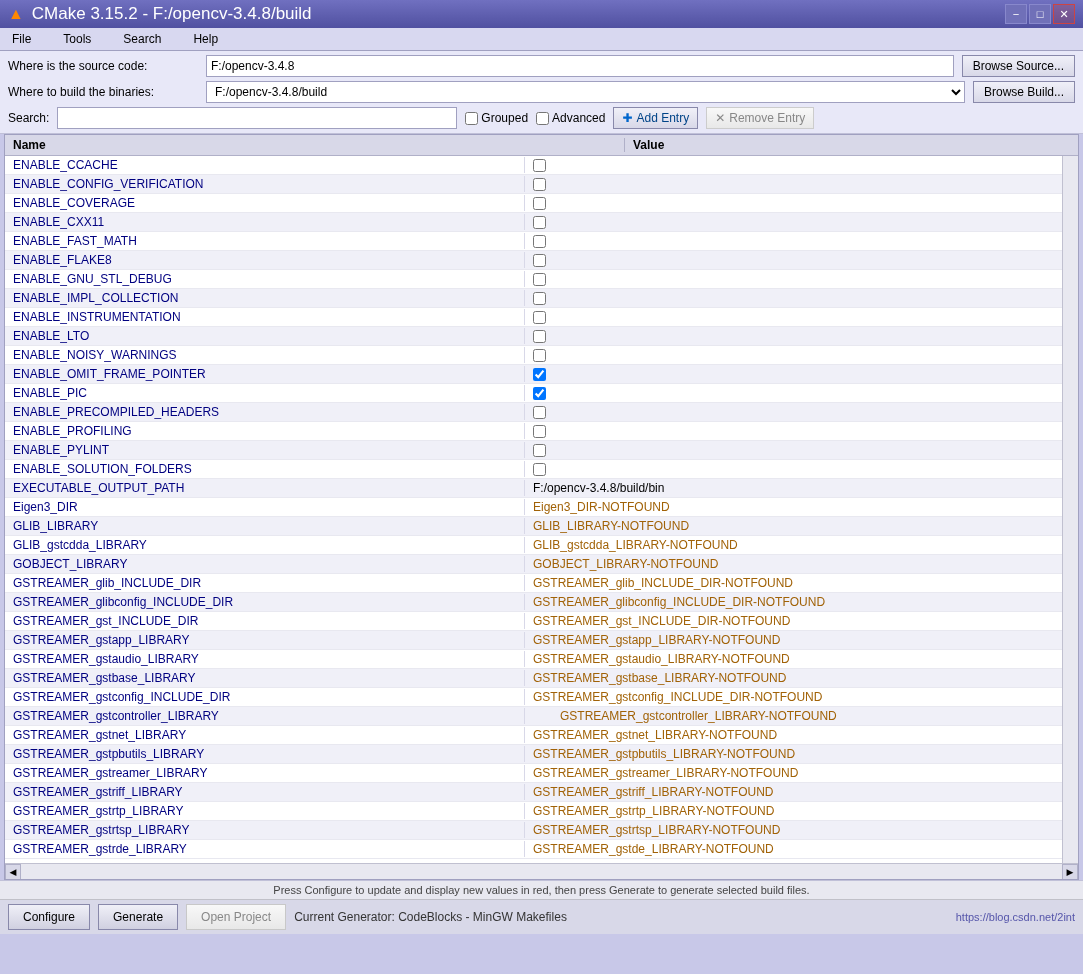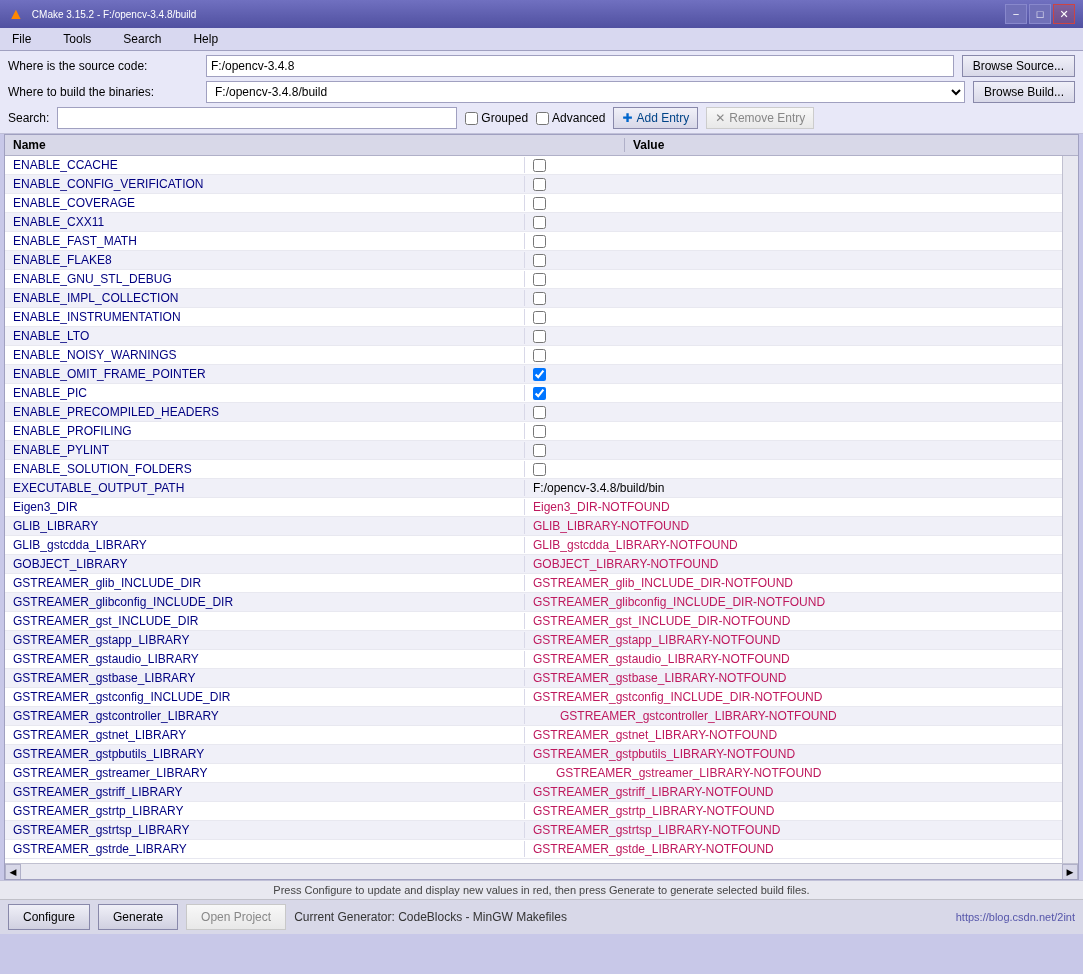--- a/index.html
+++ b/index.html
@@ -19,21 +19,21 @@
       justify-content: space-between;
       padding: 4px 8px;
       height: 28px;
     }
     .title-bar-left {
       display: flex;
       align-items: center;
       gap: 8px;
     }
     .title-bar-text {
-      font-size: 10px;
+      font-size: 17px;
       font-weight: normal;
     }
     .title-bar-buttons {
       display: flex;
       gap: 2px;
     }
     .title-btn {
       width: 22px;
       height: 20px;
       border: 1px solid #8888cc;
@@ -190,21 +190,21 @@
       overflow: hidden;
       white-space: nowrap;
     }
     .cell-value {
       flex: 1;
       padding: 1px 8px;
       font-size: 12px;
       overflow: hidden;
       white-space: nowrap;
     }
-    .cell-value.notfound { color: #be185d; }
+    .cell-value.notfound { color: #a16207; }
     .cell-value.path { color: #000; }
     .checkbox-cell {
       display: flex;
       align-items: center;
       padding: 1px 8px;
     }
     .bottom-bar {
       background: #e8e8f0;
       border-top: 1px solid #c0c0d8;
       padding: 3px 8px;
@@ -487,21 +487,21 @@
         <div class="table-row">
           <div class="cell-name">GSTREAMER_gstnet_LIBRARY</div>
           <div class="cell-value notfound" style="flex: 1 1 0%;">GSTREAMER_gstnet_LIBRARY-NOTFOUND</div>
         </div>
         <div class="table-row">
           <div class="cell-name">GSTREAMER_gstpbutils_LIBRARY</div>
           <div class="cell-value notfound" style="flex: 1 1 0%;">GSTREAMER_gstpbutils_LIBRARY-NOTFOUND</div>
         </div>
         <div class="table-row">
           <div class="cell-name">GSTREAMER_gstreamer_LIBRARY</div>
-          <div class="cell-value notfound" style="flex: 1 1 0%; margin-left: 23px;">GSTREAMER_gstreamer_LIBRARY-NOTFOUND</div>
+          <div class="cell-value notfound" style="flex: 1 1 0%;">GSTREAMER_gstreamer_LIBRARY-NOTFOUND</div>
         </div>
         <div class="table-row">
           <div class="cell-name">GSTREAMER_gstriff_LIBRARY</div>
           <div class="cell-value notfound" style="flex: 1 1 0%;">GSTREAMER_gstriff_LIBRARY-NOTFOUND</div>
         </div>
         <div class="table-row">
           <div class="cell-name">GSTREAMER_gstrtp_LIBRARY</div>
           <div class="cell-value notfound" style="flex: 1 1 0%;">GSTREAMER_gstrtp_LIBRARY-NOTFOUND</div>
         </div>
         <div class="table-row">

